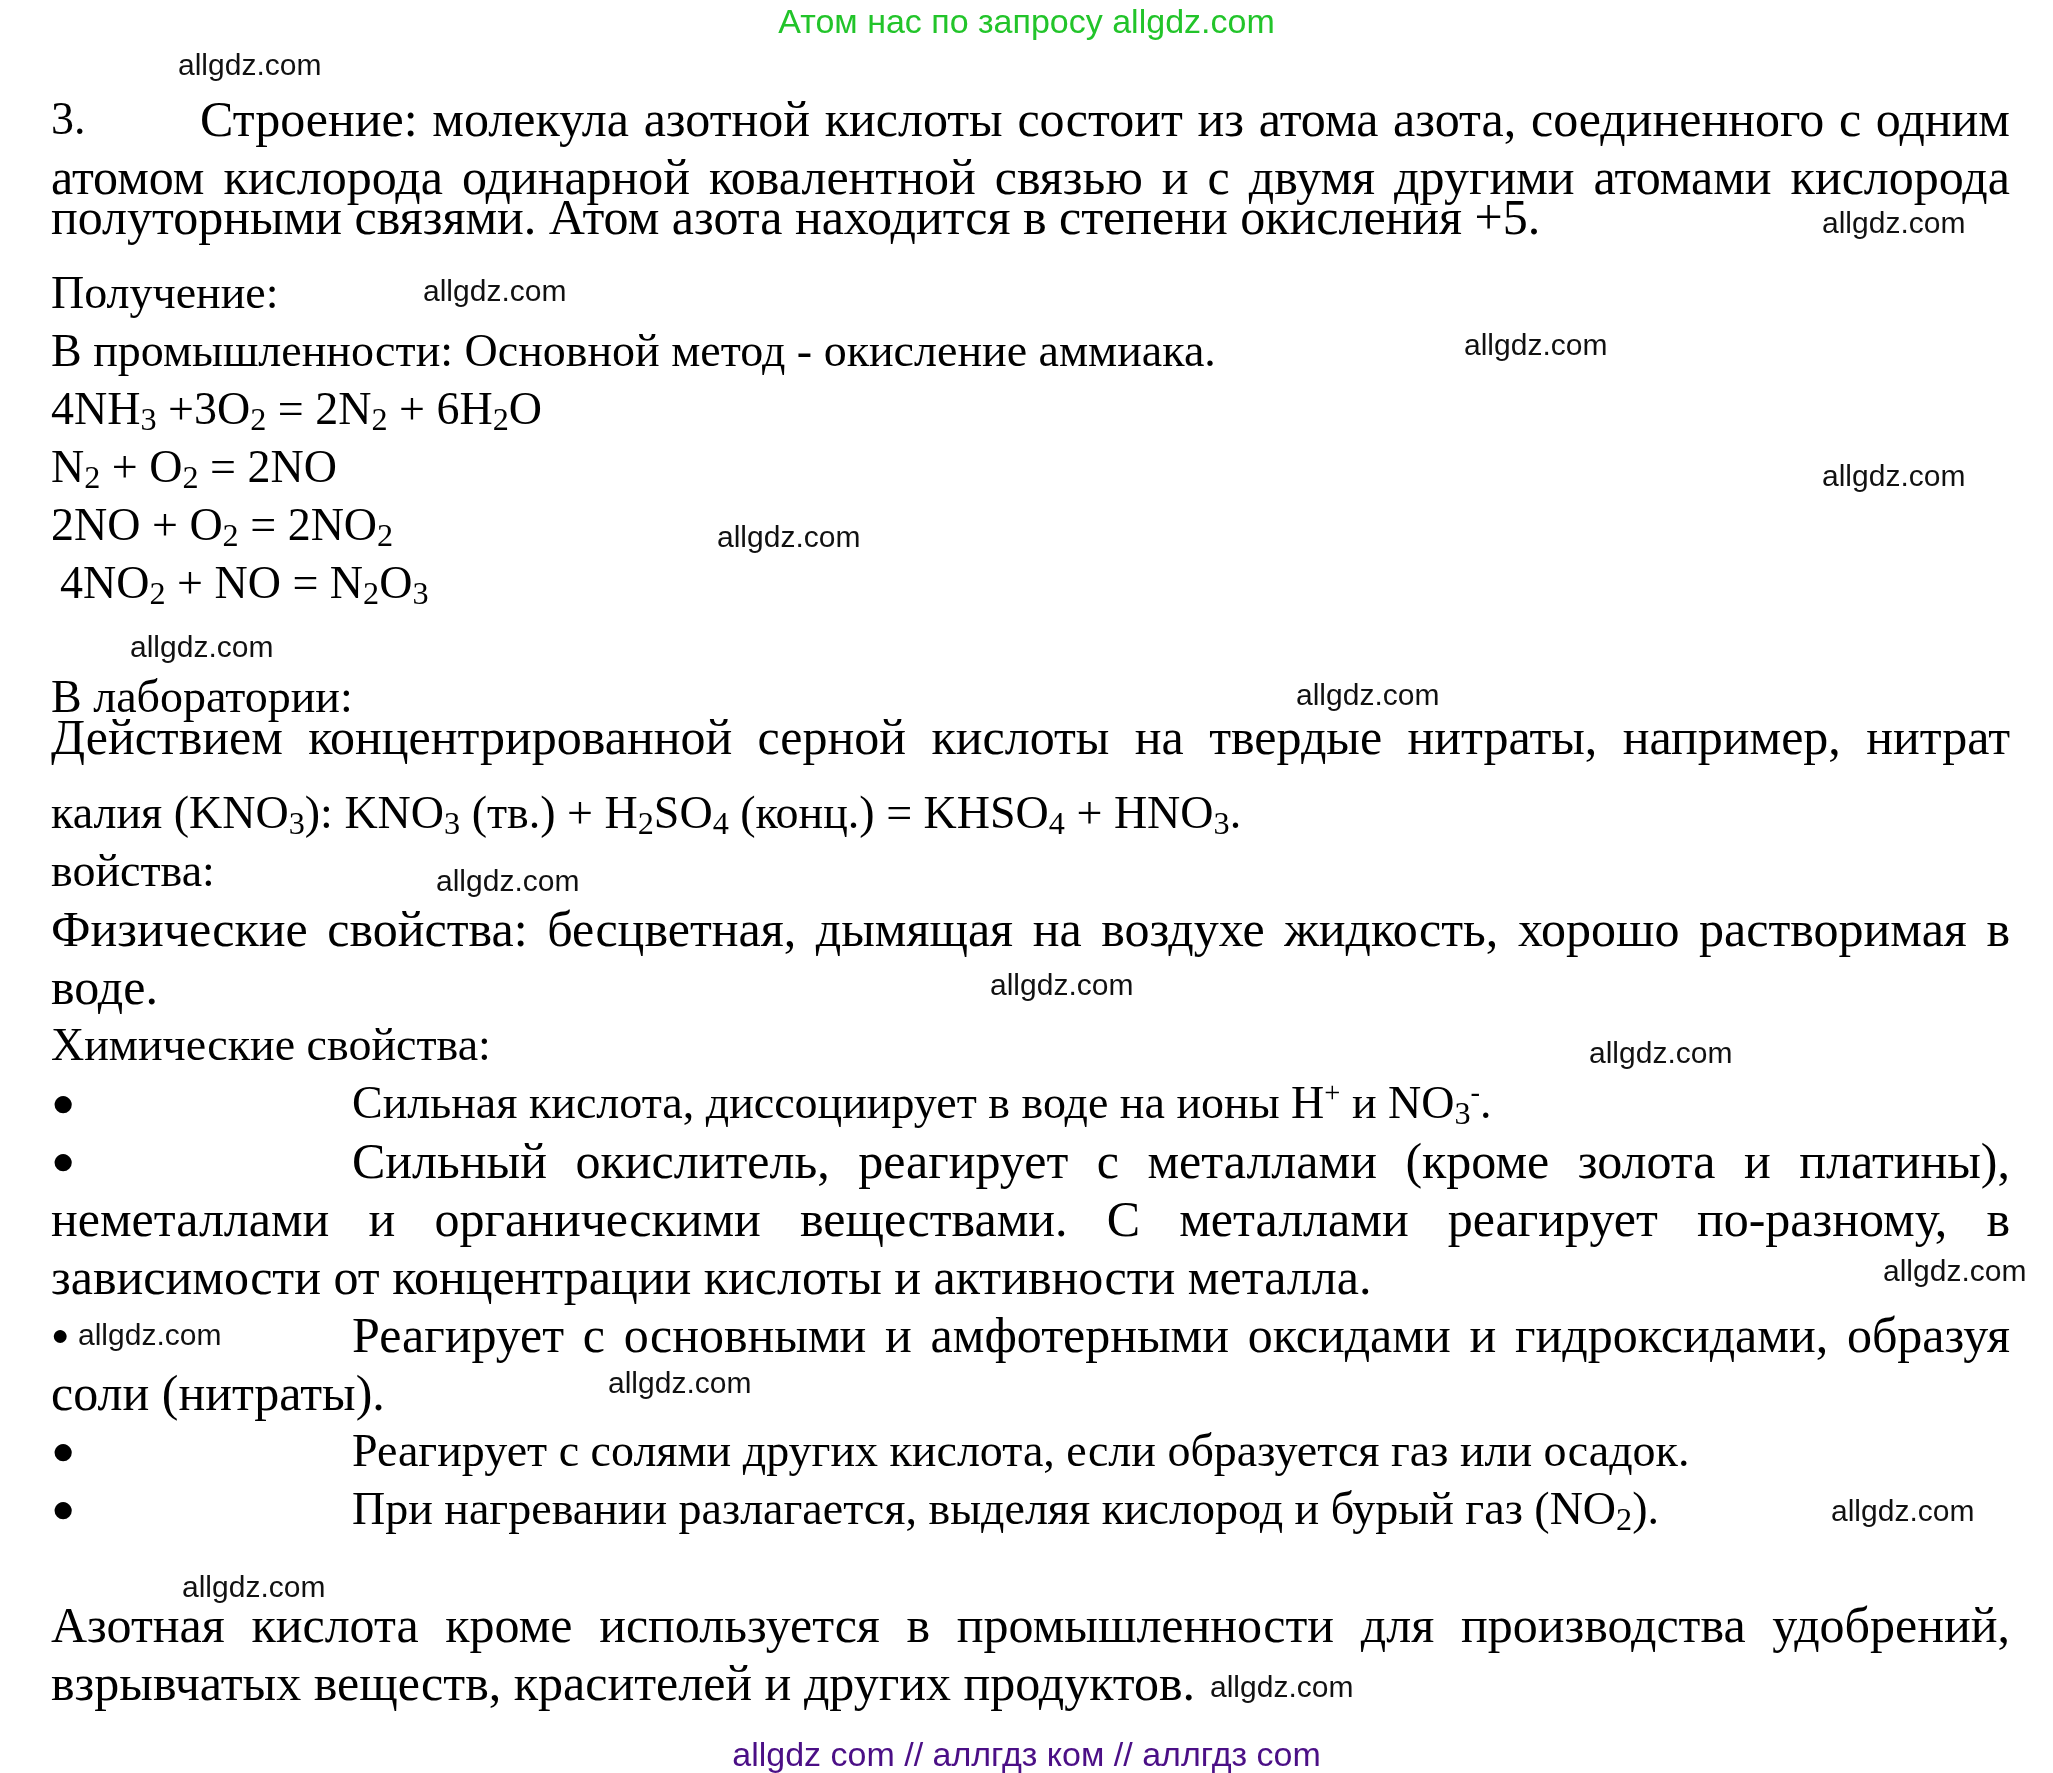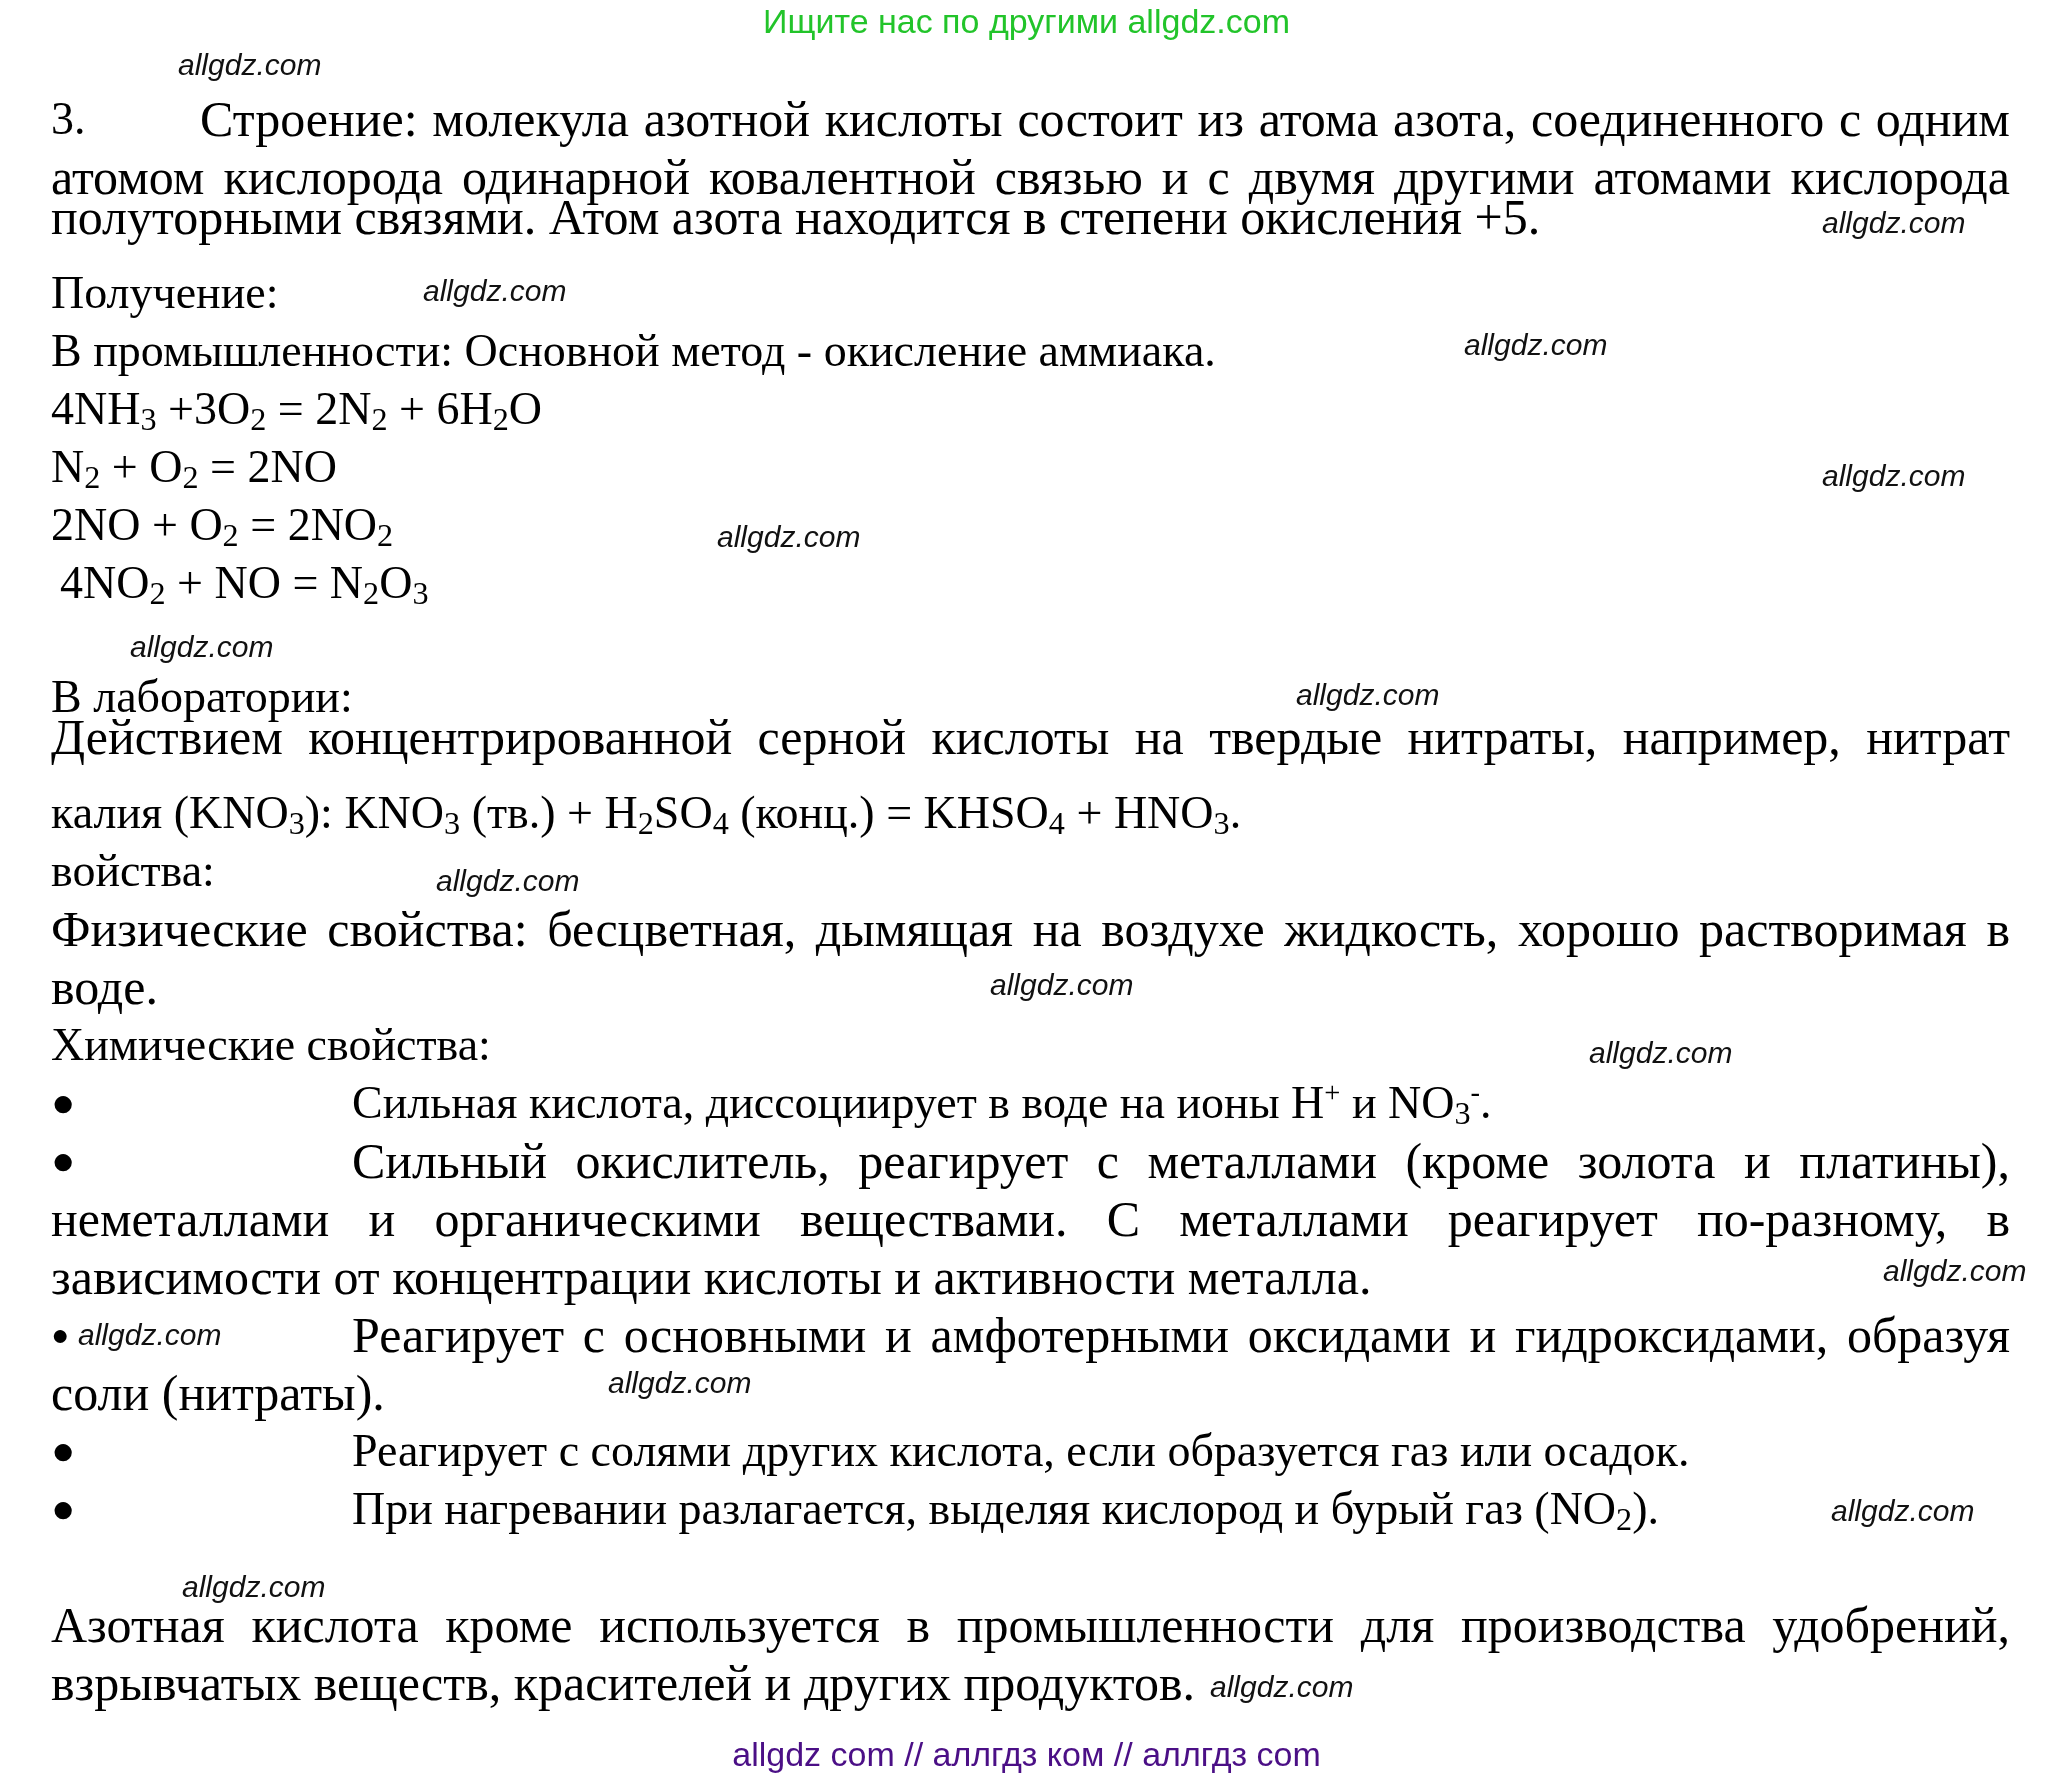--- a/index.html
+++ b/index.html
@@ -1,31 +1,31 @@
 <!DOCTYPE html>
 <html><head>
 <meta charset="utf-8">
 <style>
   html,body{margin:0;padding:0;background:#fff;}
   body{width:2053px;height:1773px;position:relative;overflow:hidden;}
   .abs{position:absolute;white-space:nowrap;}
   .hdr{font-family:"Liberation Sans",sans-serif;font-size:34px;color:#22c42a;left:0;width:2053px;text-align:center;top:2px;}
   .ftr{font-family:"Liberation Sans",sans-serif;font-size:34px;color:#4b0f86;left:0;width:2053px;text-align:center;top:1735px;}
-  .wm{font-family:"Liberation Sans",sans-serif;font-size:30px;color:#111;font-style:italic;}
+  .wm{font-family:"Liberation Sans",sans-serif;font-size:30px;color:#111;}
   .t{font-family:"Liberation Serif",serif;font-size:46px;color:#000;line-height:58px;}
   .para{position:absolute;left:51px;width:1959px;font-family:"Liberation Serif",serif;font-size:50px;line-height:58px;color:#000;text-align:justify;text-align-last:left;}
   .jlast{text-align-last:justify;}
   .bullet{position:absolute;left:51px;font-family:"Liberation Serif",serif;font-size:40px;line-height:58px;}
   sub{font-size:0.7em;vertical-align:-0.2em;line-height:0;}
   sup{font-size:0.62em;vertical-align:0.55em;line-height:0;}
 </style>
 </head>
 <body>
 
-<div class="abs hdr">Ищите нас по другими allgdz.com</div>
+<div class="abs hdr">Атом нас по запросу allgdz.com</div>
 <div class="abs ftr">allgdz com  //  аллгдз ком  //  аллгдз com</div>
 
 <div class="abs wm" style="left:178px;top:48px">allgdz.com</div>
 <div class="abs wm" style="left:1822px;top:206px">allgdz.com</div>
 <div class="abs wm" style="left:423px;top:274px">allgdz.com</div>
 <div class="abs wm" style="left:1464px;top:328px">allgdz.com</div>
 <div class="abs wm" style="left:1822px;top:459px">allgdz.com</div>
 <div class="abs wm" style="left:717px;top:520px">allgdz.com</div>
 <div class="abs wm" style="left:130px;top:630px">allgdz.com</div>
 <div class="abs wm" style="left:1296px;top:678px">allgdz.com</div>

